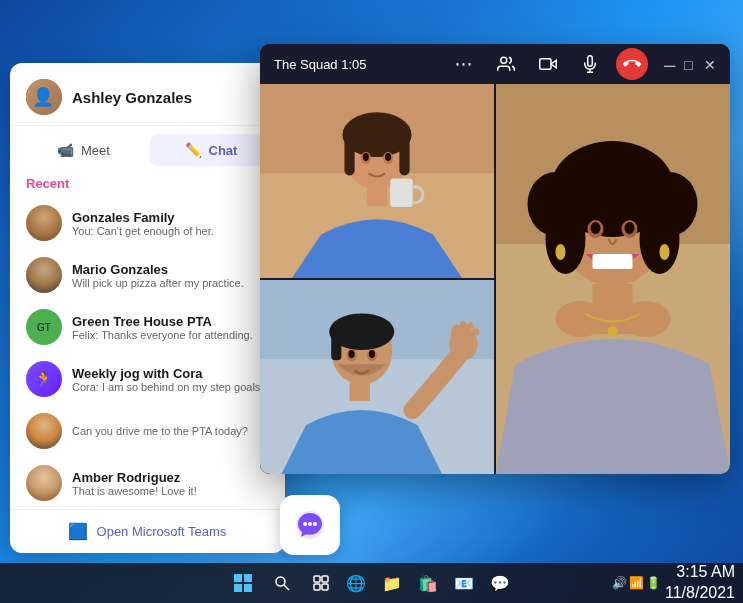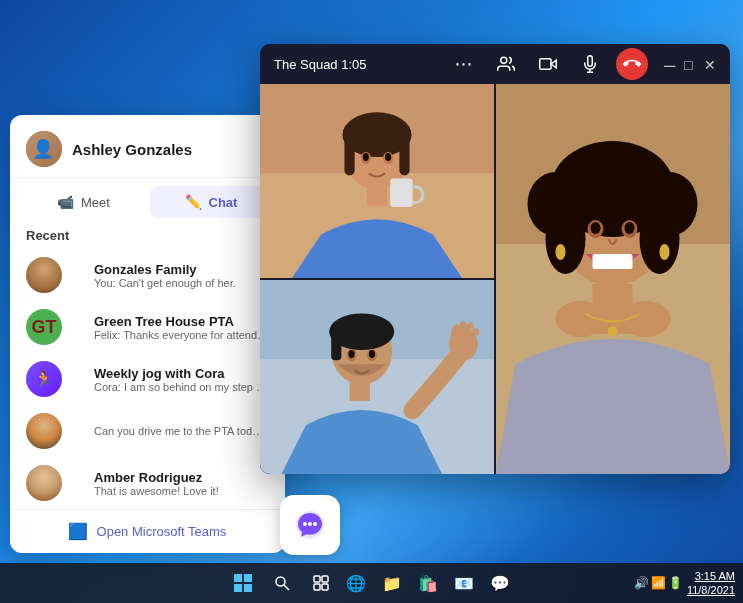--- a/index.html
+++ b/index.html
@@ -84,25 +84,24 @@
 
     .system-tray {
       display: flex;
       align-items: center;
       gap: 2px;
       font-size: 10px;
       color: white;
     }
 
     .clock {
-      font-size: 11px;
+      font-size: 16px;
       color: white;
       text-align: right;
       line-height: 1.3;
-      text-decoration: underline;
     }
 
     
     .teams-panel {
       position: absolute;
       left: 10px;
       bottom: 50px;
       width: 275px;
       background: white;
       border-radius: 12px;
@@ -186,21 +185,21 @@
     }
 
     .tab-icon {
       font-size: 14px;
     }
 
     
     .recent-label {
       font-size: 13px;
       font-weight: 600;
-      color: #404040;
+      color: #ec4899;
       padding: 10px 16px 6px;
     }
 
     .chat-list {
       overflow-y: auto;
       max-height: 350px;
     }
 
     .chat-item {
       display: flex;
@@ -220,21 +219,20 @@
       justify-content: center;
       font-size: 12px;
       font-weight: 700;
       color: white;
       overflow: hidden;
     }
 
     .chat-info {
       flex: 1;
       min-width: 0;
-      margin-left: 22px;
     }
 
     .chat-name {
       font-size: 13px;
       font-weight: 600;
       color: #1a1a1a;
       white-space: nowrap;
       overflow: hidden;
       text-overflow: ellipsis;
     }
@@ -424,23 +422,30 @@
 
     <div class="chat-item">
       <div class="chat-avatar photo-gonzales" style="background: radial-gradient(circle at 50% 35%, #d4a574 0%, #a07040 60%, #6b3a1f 100%);"></div>
       <div class="chat-info">
         <div class="chat-name">Gonzales Family</div>
         <div class="chat-preview">You: Can't get enough of her.</div>
       </div>
     </div>
 
 
-
     <div class="chat-item">
-      <div class="chat-avatar av-green" style="font-size:18px; font-weight:700; color:#7f1d1d; display:flex; align-items:center; justify-content:center; width:36px; height:36px; border-radius:50%;">GT</div>
+      <div class="chat-avatar photo-mario" style="background: radial-gradient(circle at 50% 35%, #c8a882 0%, #a0784a 50%, #333 100%);"></div>
+      <div class="chat-info">
+        <div class="chat-name">Mario Gonzales</div>
+        <div class="chat-preview">Will pick up pizza after my practice.</div>
+      </div>
+    </div>
+
+    <div class="chat-item">
+      <div class="chat-avatar av-green" style="font-size:10px; font-weight:400; color:#0f172a; display:flex; align-items:center; justify-content:center; width:36px; height:36px; border-radius:50%;">GT</div>
       <div class="chat-info">
         <div class="chat-name">Green Tree House PTA</div>
         <div class="chat-preview">Felix: Thanks everyone for attending.</div>
       </div>
     </div>
 
     <div class="chat-item">
       <div class="chat-avatar av-weekly" style="display:flex; align-items:center; justify-content:center; font-size:16px; width:36px; height:36px; border-radius:50%;">🏃</div>
       <div class="chat-info">
         <div class="chat-name">Weekly jog with Cora</div>

